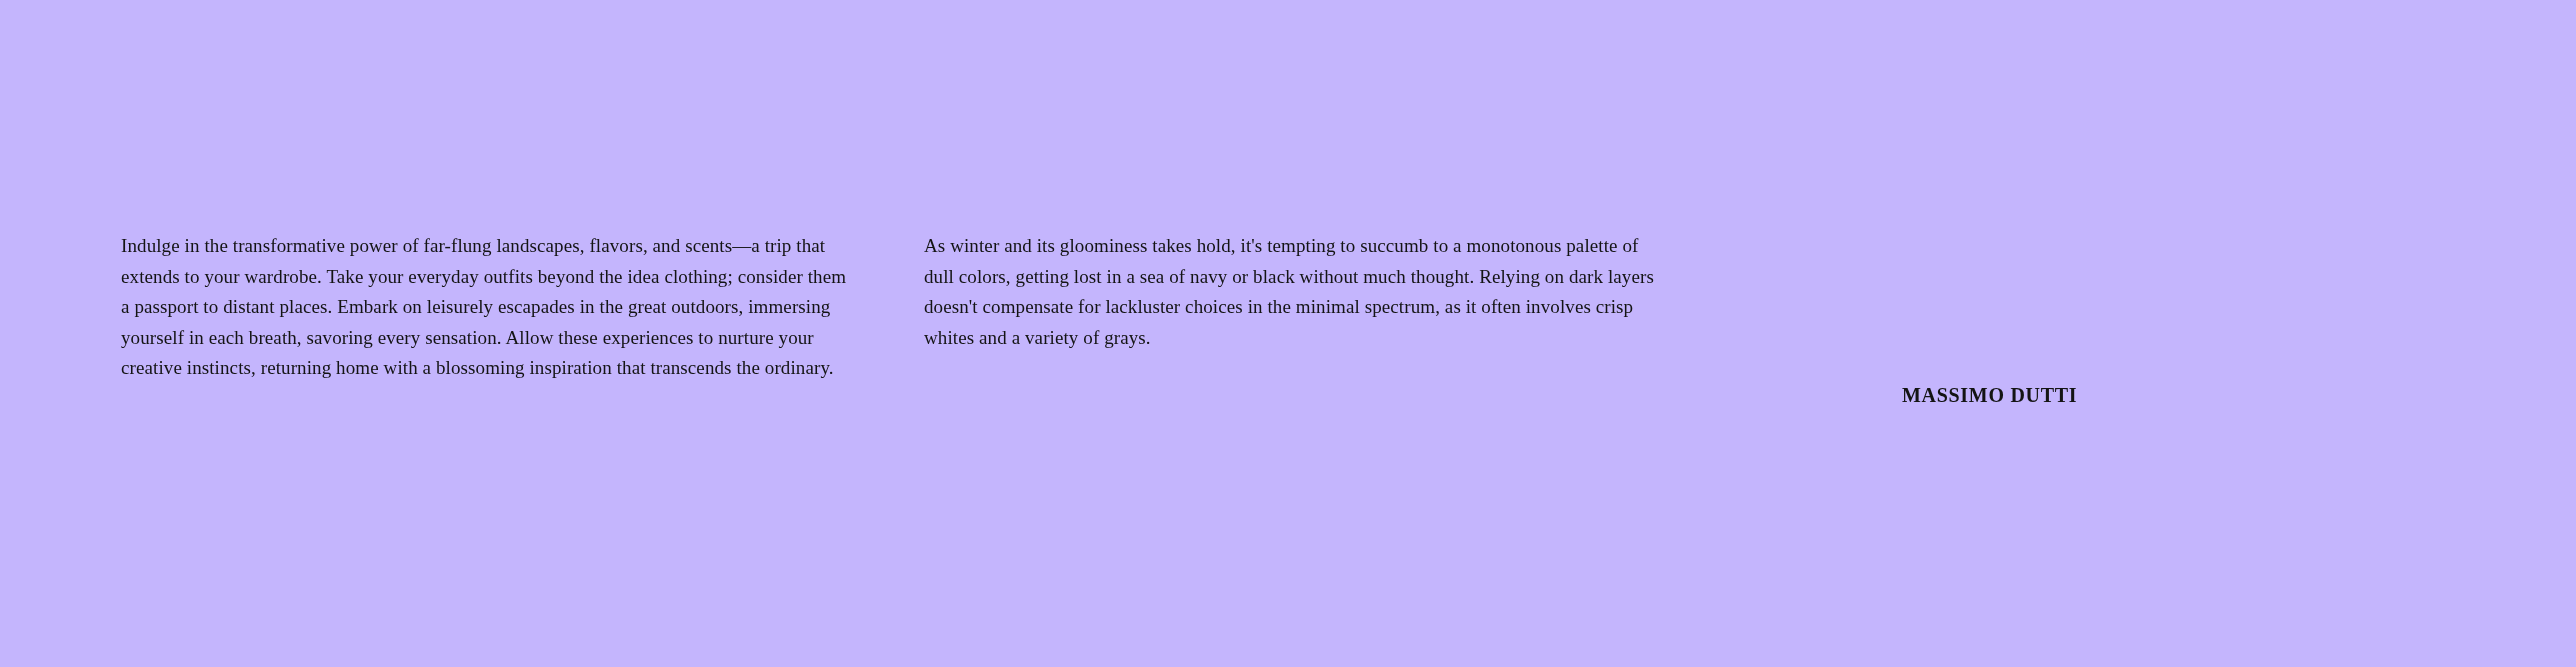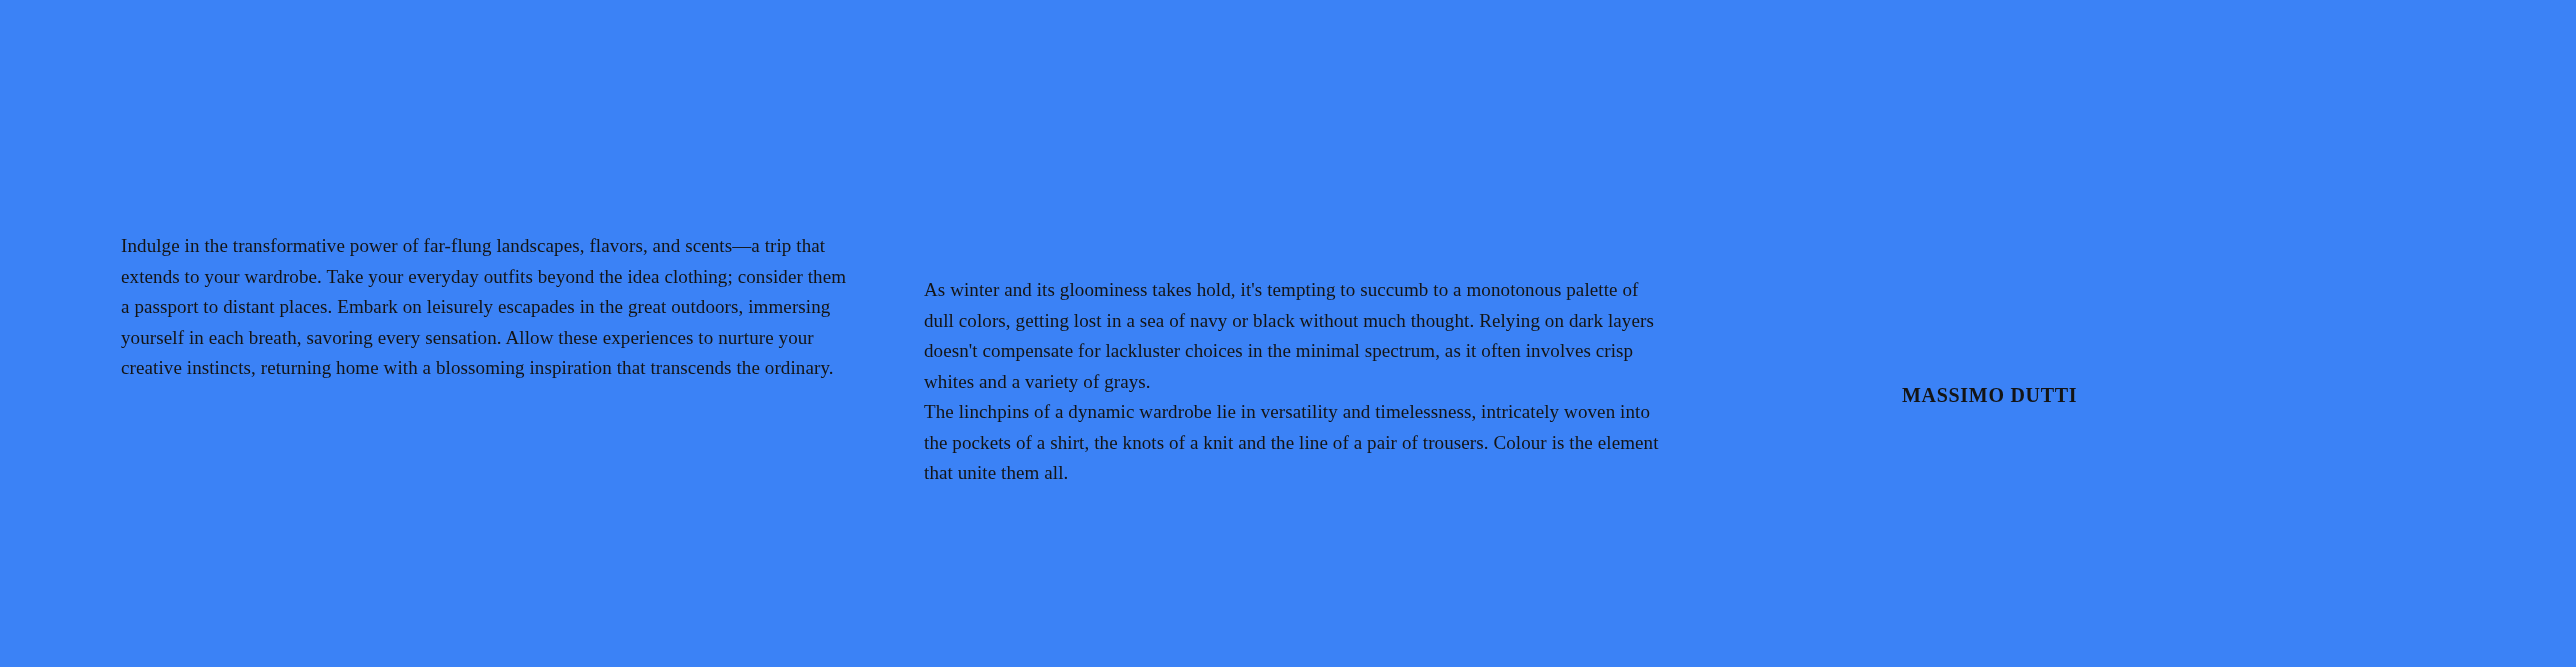--- a/index.html
+++ b/index.html
@@ -11,42 +11,41 @@
     width: 2576px;
     height: 667px;
     font-family: "Liberation Serif", serif;
     color: #1a1a1a;
     overflow: hidden;
     position: relative;
   }
   .page {
     position: absolute;
     inset: 0;
-    background: #3b82f6;
+    background: #c4b5fd;
   }
   .column {
     position: absolute;
     font-size: 19px;
     line-height: 30.5px;
     color: #141414;
     letter-spacing: 0.1px;
   }
   .column p {
     margin: 0;
   }
   .col-left {
     left: 121px;
     top: 231px;
     width: 731px;
   }
   .col-middle {
     left: 924px;
     top: 231px;
     width: 745px;
-    margin-top: 44px;
   }
   .brand {
     position: absolute;
     left: 1902px;
     top: 384px;
     font-family: "Liberation Serif", serif;
     font-size: 20px;
     letter-spacing: 0.7px;
     color: #141414;
     white-space: nowrap;
@@ -57,19 +56,18 @@
 <body>
 
 <div class="page">
 
   <div class="column col-left">
     <p>Indulge in the transformative power of far-flung landscapes, flavors, and scents—a trip that extends to your wardrobe. Take your everyday outfits beyond the idea clothing; consider them a passport to distant places. Embark on leisurely escapades in the great outdoors, immersing yourself in each breath, savoring every sensation. Allow these experiences to nurture your creative instincts, returning home with a blossoming inspiration that transcends the ordinary.</p>
   </div>
 
   <div class="column col-middle">
     <p>As winter and its gloominess takes hold, it's tempting to succumb to a monotonous palette of dull colors, getting lost in a sea of navy or black without much thought. Relying on dark layers doesn't compensate for lackluster choices in the minimal spectrum, as it often involves crisp whites and a variety of grays.</p>
-    <p>The linchpins of a dynamic wardrobe lie in versatility and timelessness, intricately woven into the pockets of a shirt, the knots of a knit and the line of a pair of trousers. Colour is the element that unite them all.</p>
   </div>
 
   <div class="brand">MASSIMO DUTTI</div>
 
 </div>
 
 
 </body></html>

